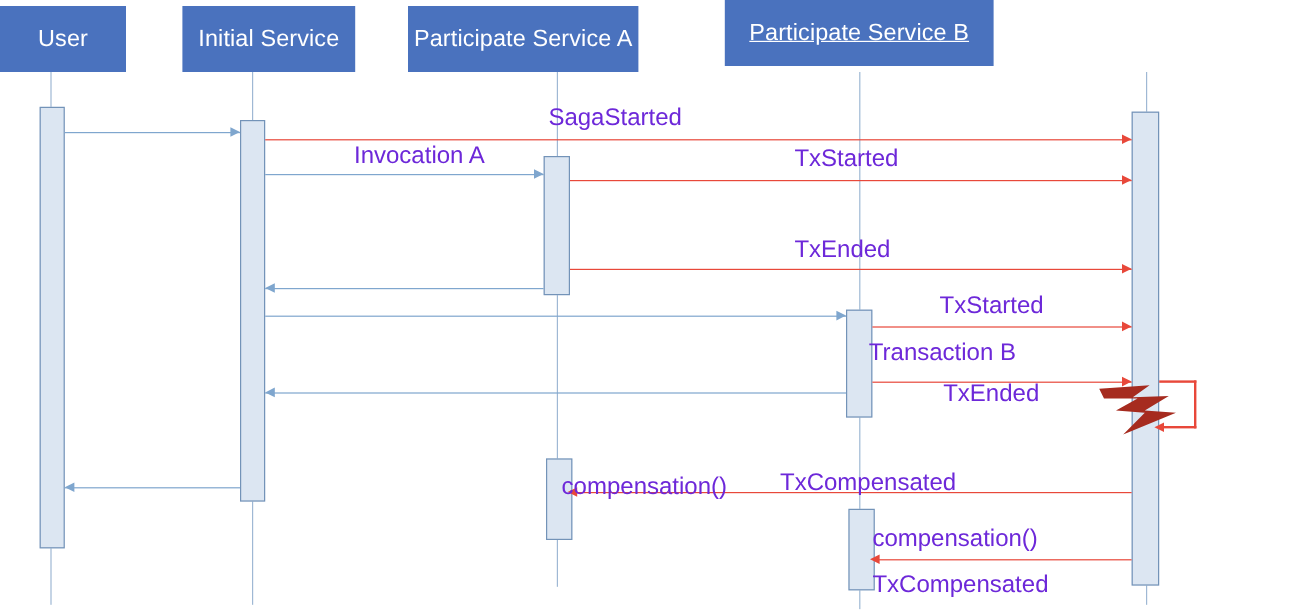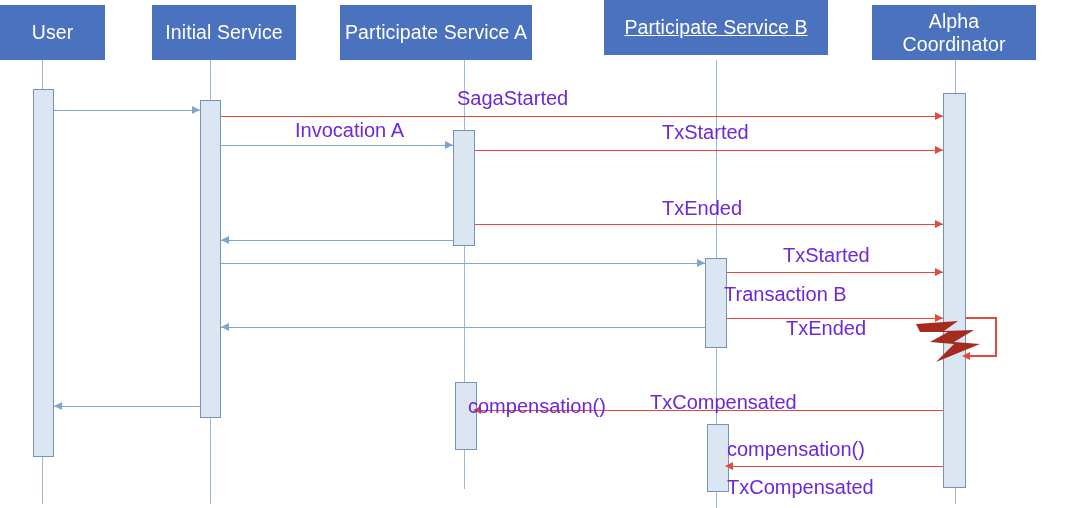--- a/index.html
+++ b/index.html
@@ -105,22 +105,20 @@
   <div class="lifeline" style="left:955px; top:60px;  height:444px;"></div>
 
   <div class="participant" style="left:152px; top:5px; width:144px; height:55px;">Initial Service</div>
 
   <div class="participant" style="left:0px; top:5px; width:105px; height:55px;">User</div>
 
   <div class="participant" style="left:340px; top:5px; width:192px; height:55px;">Participate Service A</div>
 
   <div class="participant" style="left:604px; top:0; width:224px; height:55px;text-decoration:underline;">Participate Service B</div>
 
-  <div class="participant" style="left:872px; top:5px; width:164px; height:55px; white-space:pre-line;"><span style="white-space:pre-line;">Alpha
-Coordinator</span></div>
 
   <div class="activation" style="left:33px;  top:89px;  width:21px; height:368px;"></div>
   <div class="activation" style="left:200px; top:100px; width:21px; height:318px;"></div>
   <div class="activation" style="left:453px; top:130px; width:22px; height:116px;"></div>
   <div class="activation" style="left:705px; top:258px; width:22px; height:90px;"></div>
   <div class="activation" style="left:943px; top:93px;  width:23px; height:395px;"></div>
   <div class="activation" style="left:455px; top:382px; width:22px; height:68px;"></div>
   <div class="activation" style="left:707px; top:424px; width:22px; height:68px;"></div>
 
   <div class="msg blue" style="left:54px; top:110px; width:146px;"></div>

